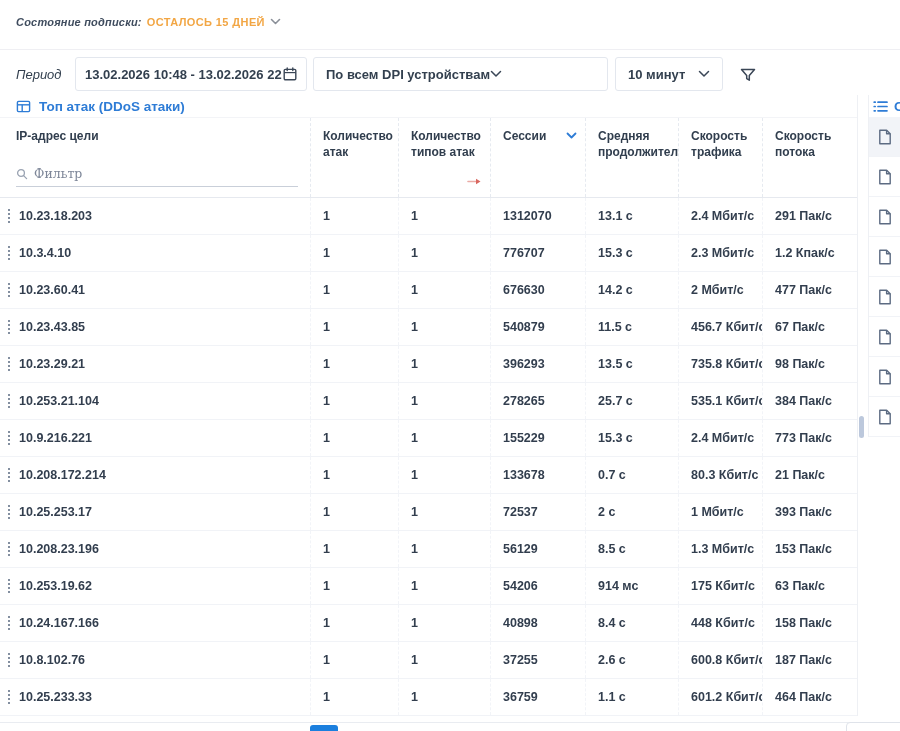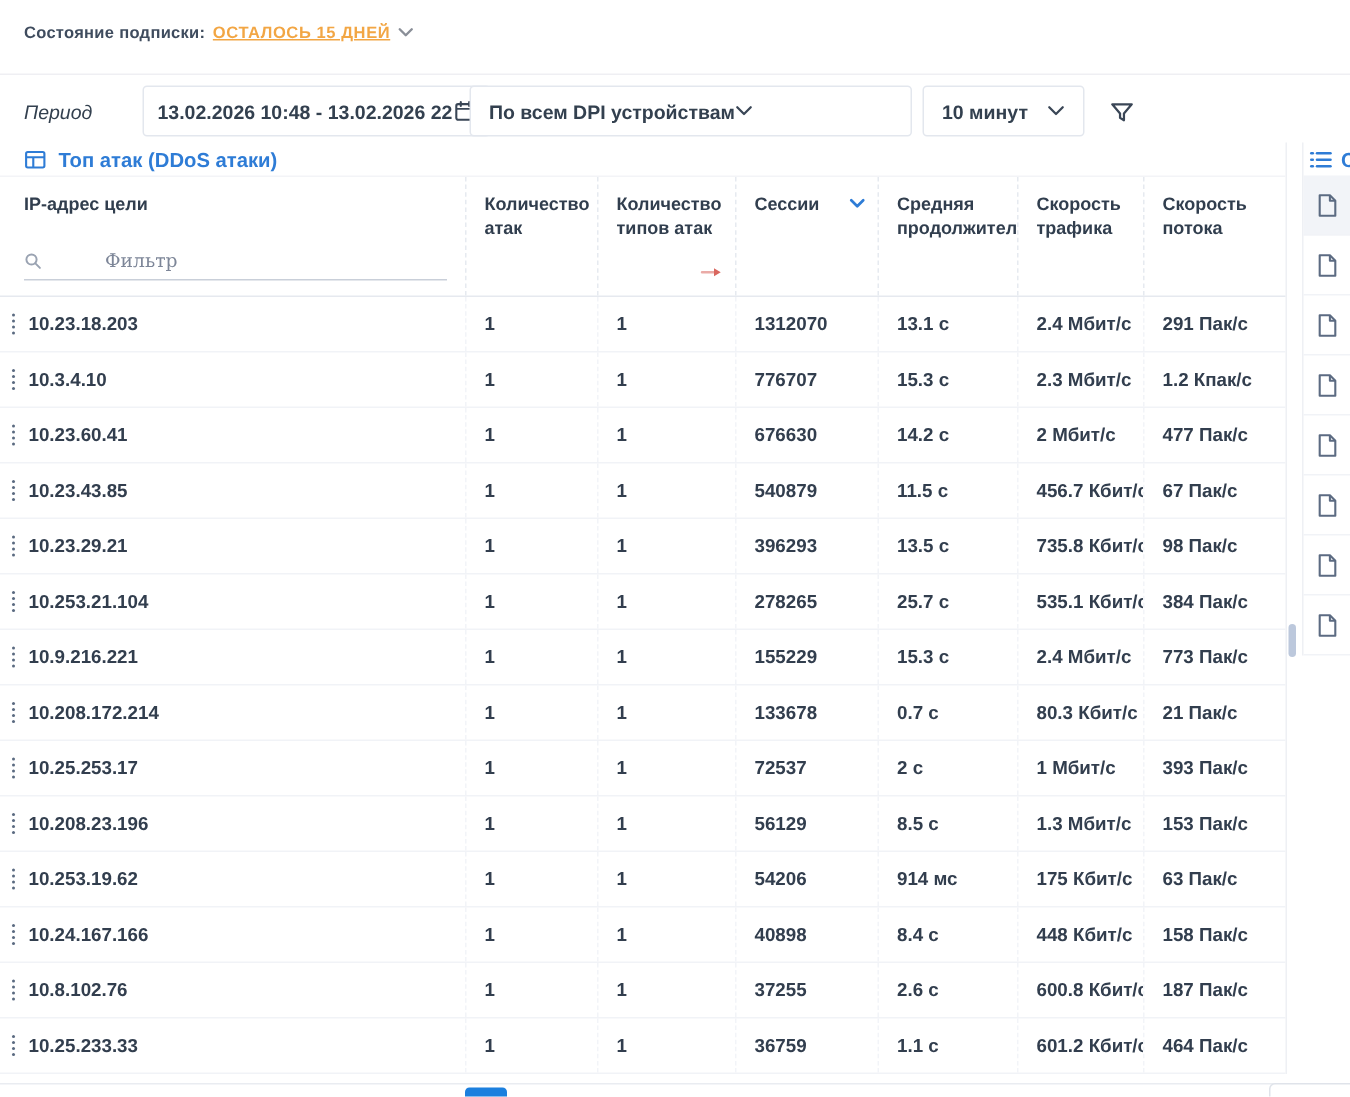--- a/index.html
+++ b/index.html
@@ -3,43 +3,43 @@
 <meta charset="utf-8">
 <style>
   html,body{margin:0;padding:0;}
   body{
     width:900px;height:731px;overflow:hidden;position:relative;
     background:#fff;font-family:"Liberation Sans",sans-serif;
     color:#33404f;
   }
   
   .topbar{position:absolute;left:16px;top:12px;height:20px;display:flex;align-items:center;gap:5px;font-size:11px;}
-  .topbar .lbl{font-weight:600;color:#3f4c5e;letter-spacing:.2px;}
-  .topbar .val{font-weight:700;color:#f2a644;letter-spacing:.4px;text-decoration:underline;}
+  .topbar .lbl{font-weight:600;color:#3f4c5e;letter-spacing:.2px;font-style:italic;}
+  .topbar .val{font-weight:700;color:#f2a644;letter-spacing:.4px;}
   .top-divider{position:absolute;left:0;top:49px;width:900px;height:1px;background:#efeff3;}
   
   .controls{position:absolute;left:0;top:57px;height:36px;width:900px;}
   .period-lbl{position:absolute;left:16px;top:10px;font-size:13px;font-weight:500;color:#33404f;font-style:italic;}
   .ctl{position:absolute;top:0;height:34px;border:1px solid #e3e7ee;border-radius:3px;display:flex;align-items:center;font-size:13px;font-weight:600;color:#33404f;background:#fff;box-sizing:border-box;}
-  .date-input{left:75px;width:232px;padding:0 9px;justify-content:space-between;margin-left:20px;}
+  .date-input{left:75px;width:232px;padding:0 9px;justify-content:space-between;}
   .sel-device{left:313px;width:295px;padding:0 12px;justify-content:flex-start;}
   .sel-interval{left:615px;width:108px;padding:0 12px;justify-content:space-between;}
   .funnel-wrap{position:absolute;left:738px;top:8px;width:20px;height:20px;display:flex;align-items:center;justify-content:center;cursor:pointer;}
   .date-text{white-space:nowrap;overflow:hidden;}
   
   .table-card{position:absolute;left:0;top:95px;width:858px;border-right:1px solid #eef0f4;box-sizing:border-box;}
   .card-title{height:22px;display:flex;align-items:center;gap:8px;padding-left:16px;text-align:right;}
   .card-title .t{font-size:13.5px;font-weight:600;color:#2e7cd6;}
   .thead,.trow{display:grid;grid-template-columns:310px 88px 92px 95px 93px 84px 96px;}
   .thead{height:79px;border-top:1px solid #f3f4f7;border-bottom:1px solid #e6e9ef;}
   .th{position:relative;padding:10px 8px 0 12px;font-size:12px;font-weight:700;color:#313e4e;line-height:1.35;box-sizing:border-box;overflow:hidden;}
   .th+.th{border-left:1px dashed #e6eaf0;}
   .th-ip{padding-left:16px;}
   .filter{position:absolute;left:16px;right:12px;bottom:10px;border-bottom:1px solid #c9cfd9;display:flex;align-items:center;gap:6px;padding-bottom:5px;}
-  .filter input{border:none;outline:none;width:100%;font-family:"DejaVu Serif",serif;font-size:12.5px;color:#55607a;background:transparent;padding:0;margin-left:36px;}
+  .filter input{border:none;outline:none;width:100%;font-family:"DejaVu Serif",serif;font-size:12.5px;color:#55607a;background:transparent;padding:0;}
   .filter input::placeholder{color:#7d8698;opacity:1;}
   .th-sessions .hl{display:flex;justify-content:space-between;align-items:center;}
   .red-arrow{position:absolute;right:8px;bottom:12px;}
   .tbody .trow{height:36px;border-bottom:1px solid #f1f3f7;}
   .cell{display:flex;align-items:center;font-size:12.5px;font-weight:600;color:#323e4e;padding-left:12px;box-sizing:border-box;white-space:nowrap;overflow:hidden;}
   .trow .cell+.cell{border-left:1px dashed #f2f4f8;}
   .cell.c0{padding-left:5px;gap:6px;}
   .kebab{display:inline-flex;flex-direction:column;gap:2px;padding:2px 3px;cursor:pointer;}
   .kebab i{width:2px;height:2px;border-radius:50%;background:#5a6a80;display:block;}
   .card-bottom{position:absolute;left:0;top:722px;width:858px;height:1px;background:#e9ecf1;}

